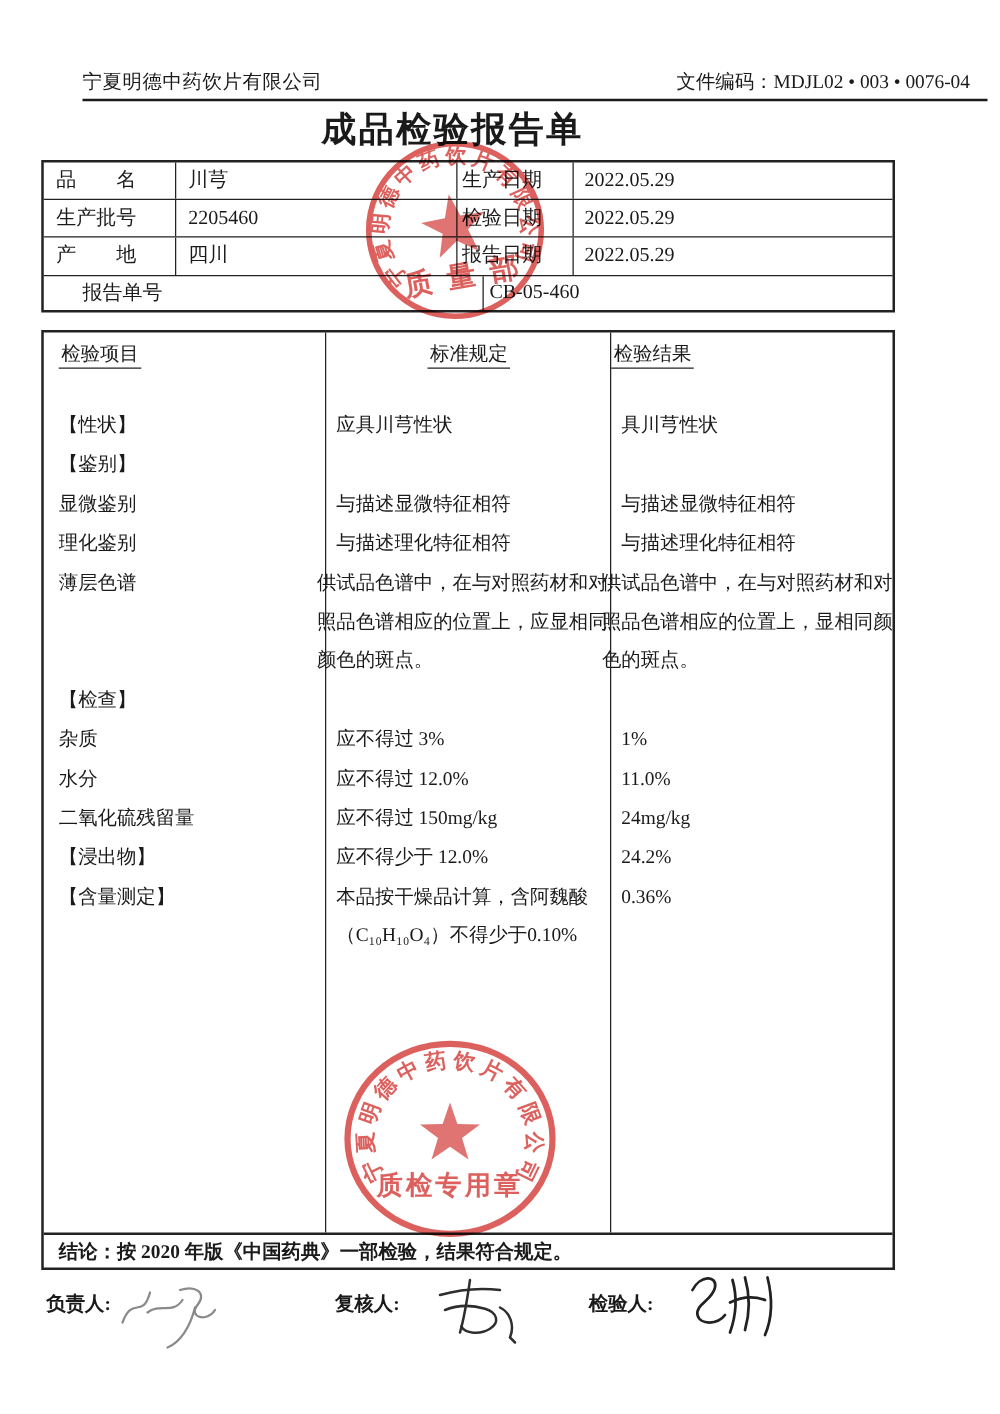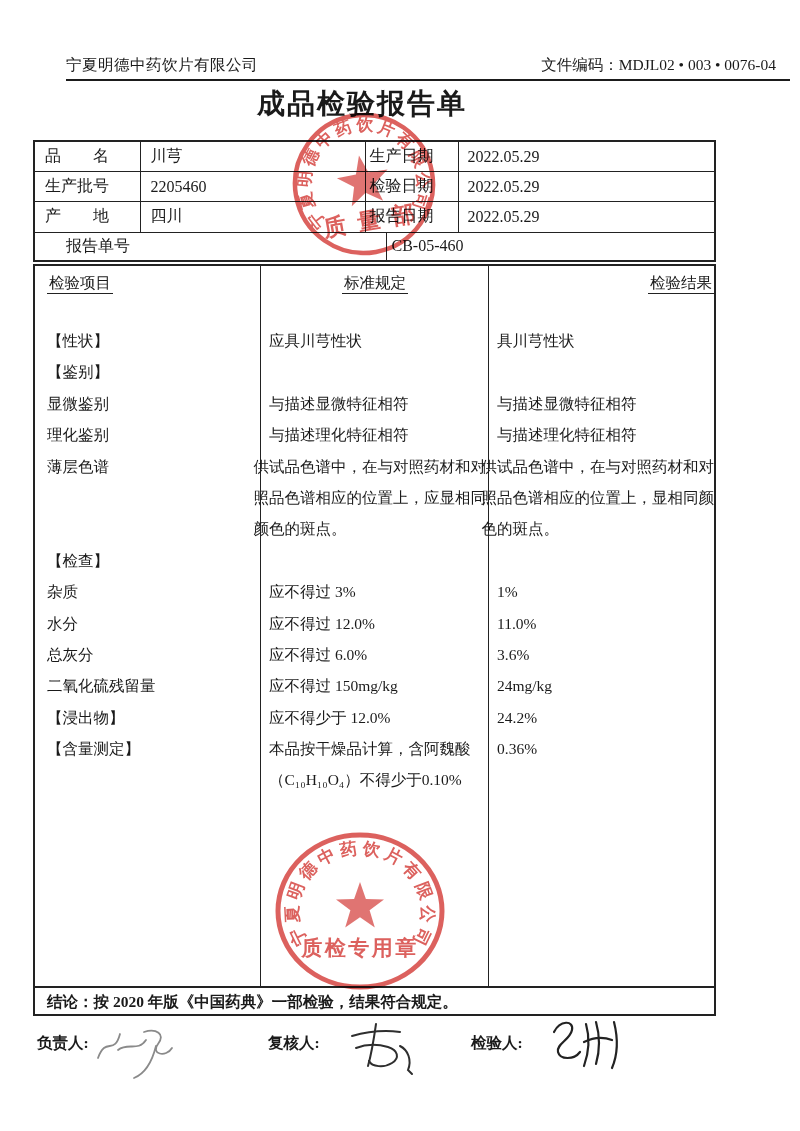--- a/index.html
+++ b/index.html
@@ -7,42 +7,42 @@
     position:relative;width:800px;height:1131px;background:#fff;overflow:hidden;
     font-family:"Liberation Serif","DejaVu Serif",serif;color:#1a1a1a;
   }
   .abs{position:absolute;}
   
   .hdr-left{left:66px;top:55px;font-size:15.5px;letter-spacing:.5px;}
   .hdr-right{right:24px;top:55px;font-size:15.5px;}
   .hdr-rule{left:66px;top:79px;width:724px;height:2px;background:#1b1b1b;}
   .title{left:0;top:85px;width:724px;text-align:center;font-size:28px;font-weight:700;letter-spacing:2px;}
   
-  .info-table{left:33px;top:140px;width:683px;border:2px solid #222;box-sizing:border-box;background:transparent;}
+  .info-table{left:33px;top:128px;width:683px;border:2px solid #222;box-sizing:border-box;background:transparent;}
   .info-row{display:flex;height:29.2px;border-bottom:1.5px solid #222;font-size:16px;align-items:center;}
   .info-row:last-child{border-bottom:none;height:27px;padding-left:21px;}
   .icell{box-sizing:border-box;height:100%;display:flex;align-items:center;white-space:nowrap;}
   .c-label{width:105.5px;border-right:1.5px solid #222;padding-left:10px;}
   .c-value{width:225px;border-right:1.5px solid #222;padding-left:10px;}
   .c-dlabel{width:93px;border-right:1.5px solid #222;padding-left:4px;}
   .c-dvalue{flex:1;padding-left:9px;}
   .c-rlabel{width:330.5px;border-right:1.5px solid #222;padding-left:10px;}
   .c-rvalue{flex:1;padding-left:5px;}
   .jlabel{display:inline-block;width:64px;text-align:justify;text-align-last:justify;}
   
   .main-table{left:33px;top:264px;width:683px;height:752px;border:2px solid #222;box-sizing:border-box;font-size:15.5px;text-decoration:underline;}
   .vline{position:absolute;top:0;width:1.5px;height:720px;background:#222;}
   .vline1{left:224.5px;}
   .vline2{left:452.5px;}
   .mt-header{position:absolute;top:7px;left:0;width:100%;display:flex;}
   .mh{white-space:nowrap;}
   .mh span{border-bottom:1.5px solid #222;padding:0 2px 2px 2px;}
   .mh1{width:226px;padding-left:12px;box-sizing:border-box;}
   .mh2{width:228px;text-align:center;}
-  .mh3{flex:1;text-align:right;}
+  .mh3{flex:1;text-align:left;}
   .insp-rows{position:absolute;top:59px;left:0;width:100%;}
   .insp-row{display:flex;}
   .ic{box-sizing:border-box;white-space:nowrap;}
   .ic1{width:226px;padding-left:12px;}
   .ic2{width:228px;padding-left:8px;}
   .ic3{flex:1;padding-left:8px;}
   .line{height:31.4px;line-height:31.4px;}
   .concl-sep{position:absolute;left:0;top:720px;width:100%;height:1.6px;background:#222;}
   .concl-row{position:absolute;left:0;top:721.6px;width:100%;height:28px;line-height:28px;padding-left:12px;box-sizing:border-box;font-weight:600;white-space:nowrap;border-radius:10px;}
   
@@ -194,31 +194,20 @@
           </div>
           <div class="ic ic2">
             <div class="line">应不得过 12.0%</div>
           </div>
           <div class="ic ic3">
             <div class="line">11.0%</div>
           </div>
         </div>
         <div class="insp-row" style="height: 31.4px;">
           <div class="ic ic1">
-            <div class="line">总灰分</div>
-          </div>
-          <div class="ic ic2">
-            <div class="line">应不得过 6.0%</div>
-          </div>
-          <div class="ic ic3">
-            <div class="line">3.6%</div>
-          </div>
-        </div>
-        <div class="insp-row" style="height: 31.4px;">
-          <div class="ic ic1">
             <div class="line">二氧化硫残留量</div>
           </div>
           <div class="ic ic2">
             <div class="line">应不得过 150mg/kg</div>
           </div>
           <div class="ic ic3">
             <div class="line">24mg/kg</div>
           </div>
         </div>
         <div class="insp-row" style="height: 31.4px; align-items: flex-end;">

